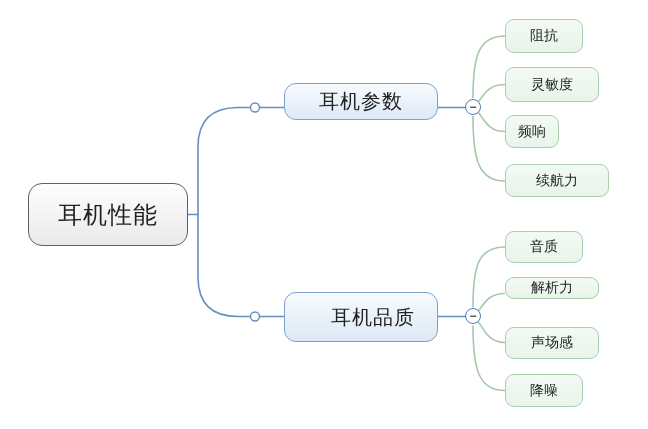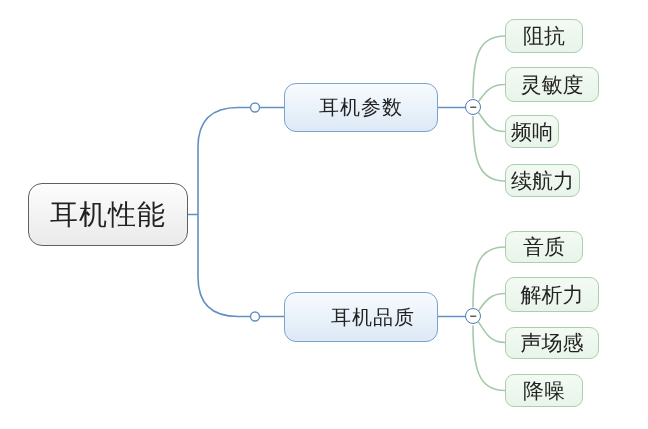--- a/index.html
+++ b/index.html
@@ -23,35 +23,35 @@
     align-items: center;
     justify-content: center;
     color: #222222;
     white-space: nowrap;
     cursor: default;
   }
   .node.root {
     border: 1.7px solid #606060;
     border-radius: 14px;
     background: linear-gradient(180deg, #fdfdfd 0%, #eaeaea 100%);
-    font-size: 28px;
+    font-size: 24px;
     letter-spacing: 1px;
   }
   .node.branch {
     border: 1.5px solid #7ba1d0;
     border-radius: 12px;
     background: linear-gradient(180deg, #f7fbfe 0%, #dde9f6 100%);
     font-size: 20px;
     letter-spacing: 1px;
   }
   .node.leaf {
     border: 1.5px solid #aacfac;
     border-radius: 9px;
     background: linear-gradient(180deg, #f3faf4 0%, #e8f4e9 100%);
-    font-size: 21px;
+    font-size: 14px;
   }
   .collapse {
     position: absolute;
     width: 16px;
     height: 16px;
     box-sizing: border-box;
     border: 1.6px solid #4f7cba;
     border-radius: 50%;
     background: #ffffff;
     display: flex;
@@ -86,37 +86,37 @@
              M478 112 C484 119 488 131.5 505 131.5
              M473 116 C473 159 478 181 505 181" fill="none" stroke="#a6c9a8" stroke-width="1.6"></path>
     <path d="M473 307.5 C473 266 478 247 505 247
              M478 311.5 C484 304 488 293.5 505 293.5
              M478 321.5 C484 329 488 342.5 505 342.5
              M473 325.5 C473 368 478 390.5 505 390.5" fill="none" stroke="#a6c9a8" stroke-width="1.6"></path>
   </svg>
 
   <div class="node root" style="left:28px; top:183px; width:160px; height:63px;">耳机性能</div>
 
-  <div class="node branch" style="left:284px; top:83px; width:154px; height:49px;">耳机参数</div>
+  <div class="node branch" style="left:284px; top:83px; width:154px; height:37px;">耳机参数</div>
 
   <div class="node branch" style="left:284px; top:292px; width:154px; height:50px;padding-left:24px;">耳机品质</div>
 
   <button class="collapse" style="left:465px; top:99px;">−</button>
 
   <button class="collapse" style="left:465px; top:308px;">−</button>
 
   <div class="node leaf" style="left:505px; top:19px; width:78px; height:34px;">阻抗</div>
 
   <div class="node leaf" style="left:505px; top:67px; width:94px; height:35px;text-align:right;">灵敏度</div>
 
   <div class="node leaf" style="left:505px; top:115px; width:54px; height:33px;">频响</div>
 
-  <div class="node leaf" style="left:505px; top:164px; width:75px; height:33px;">续航力</div>
+  <div class="node leaf" style="left:505px; top:164px; width:104px; height:33px;">续航力</div>
 
   <div class="node leaf" style="left:505px; top:231px; width:78px; height:32px;">音质</div>
 
-  <div class="node leaf" style="left:505px; top:277px; width:94px; height:35px;">解析力</div>
+  <div class="node leaf" style="left:505px; top:277px; width:94px; height:22px;">解析力</div>
 
   <div class="node leaf" style="left:505px; top:327px; width:94px; height:32px;">声场感</div>
 
   <div class="node leaf" style="left:505px; top:374px; width:78px; height:33px;">降噪</div>
 
 </div>
 
 </body></html>

